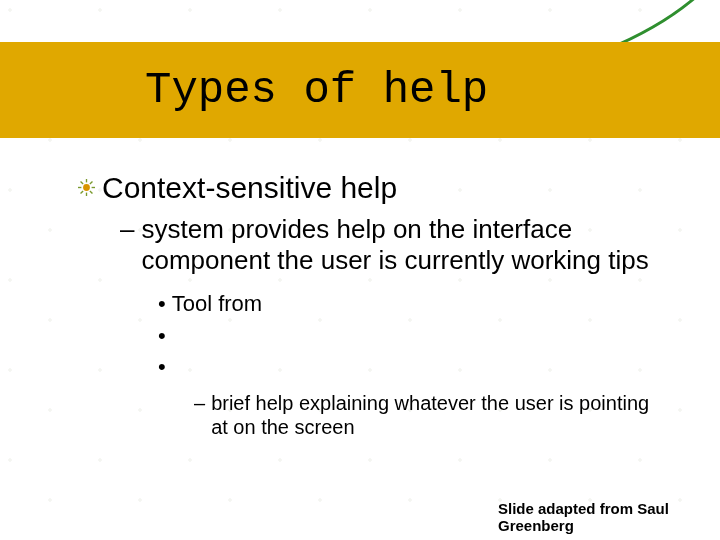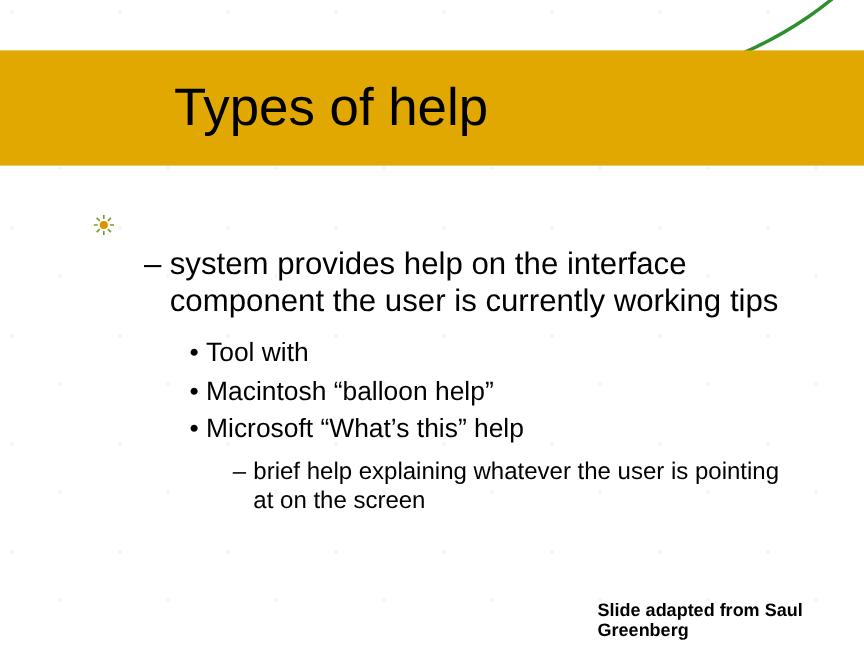--- a/index.html
+++ b/index.html
@@ -45,21 +45,21 @@
     left: 0;
     right: 0;
     height: 96px;
     background: #e0a800;
     display: flex;
     align-items: center;
   }
   .title-band h1 {
     font-size: 44px;
     font-weight: 400;
-    font-family: Liberation Sans, sans-serif;
+    font-family: Liberation Mono, monospace;
     color: #000;
     margin-left: 145px;
   }
 
   
   .content {
     position: absolute;
     top: 170px;
     left: 78px;
     right: 40px;
@@ -139,45 +139,44 @@
         <line x1="10" y1="0" x2="10" y2="4"></line>
         <line x1="10" y1="16" x2="10" y2="20"></line>
         <line x1="0" y1="10" x2="4" y2="10"></line>
         <line x1="16" y1="10" x2="20" y2="10"></line>
         <line x1="3" y1="3" x2="6" y2="6"></line>
         <line x1="14" y1="14" x2="17" y2="17"></line>
         <line x1="14" y1="6" x2="17" y2="3"></line>
         <line x1="3" y1="17" x2="6" y2="14"></line>
       </g>
     </svg>
+    <div class="lvl1-text">Context-sensitive help</div>
   </div>
 
   <div class="lvl2">
     <div class="lvl2-row">
       <div class="dash">–</div>
       <div class="txt">system provides help on the interface component the user is currently working tips</div>
     </div>
   </div>
 
   <div class="lvl3">
     <div class="lvl3-row">
       <div class="dot">•</div>
-      <div class="txt">Tool with</div>
+      <div class="txt">Tool from</div>
     </div>
   </div>
   <div class="lvl3">
     <div class="lvl3-row">
       <div class="dot">•</div>
-      <div class="txt">Macintosh “balloon help”</div>
     </div>
   </div>
   <div class="lvl3">
     <div class="lvl3-row">
       <div class="dot">•</div>
-      <div class="txt">Microsoft “What’s this” help</div>
     </div>
   </div>
 
   <div class="lvl4">
     <div class="lvl4-row">
       <div class="dash">–</div>
       <div class="txt">brief help explaining whatever the user is pointing at on the screen</div>
     </div>
   </div>
 

